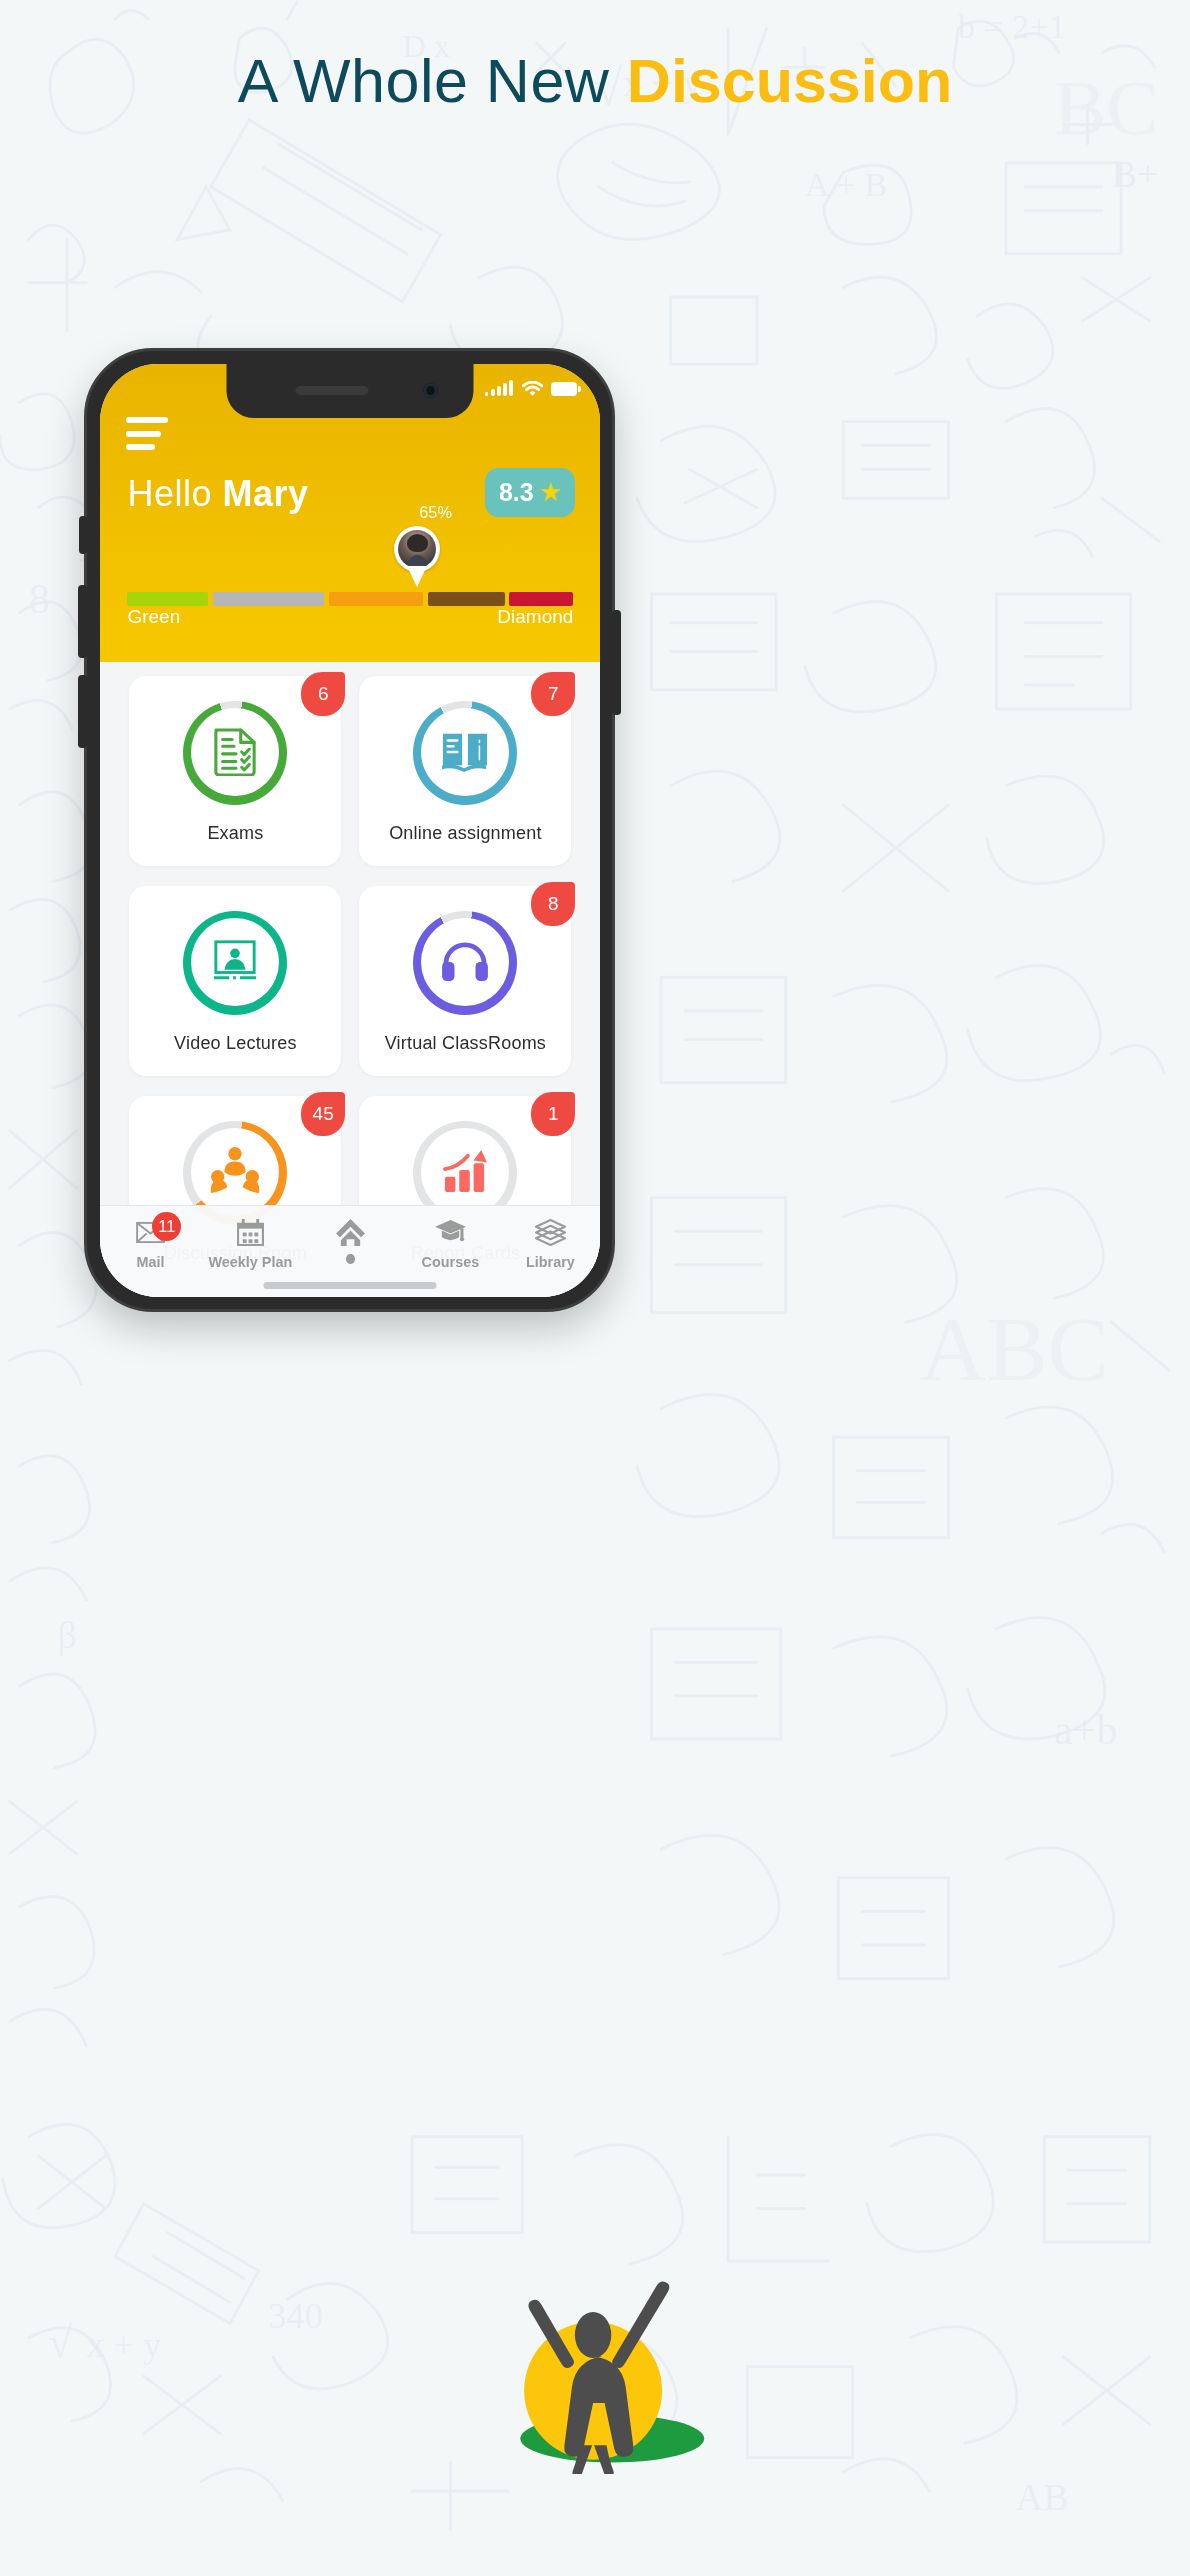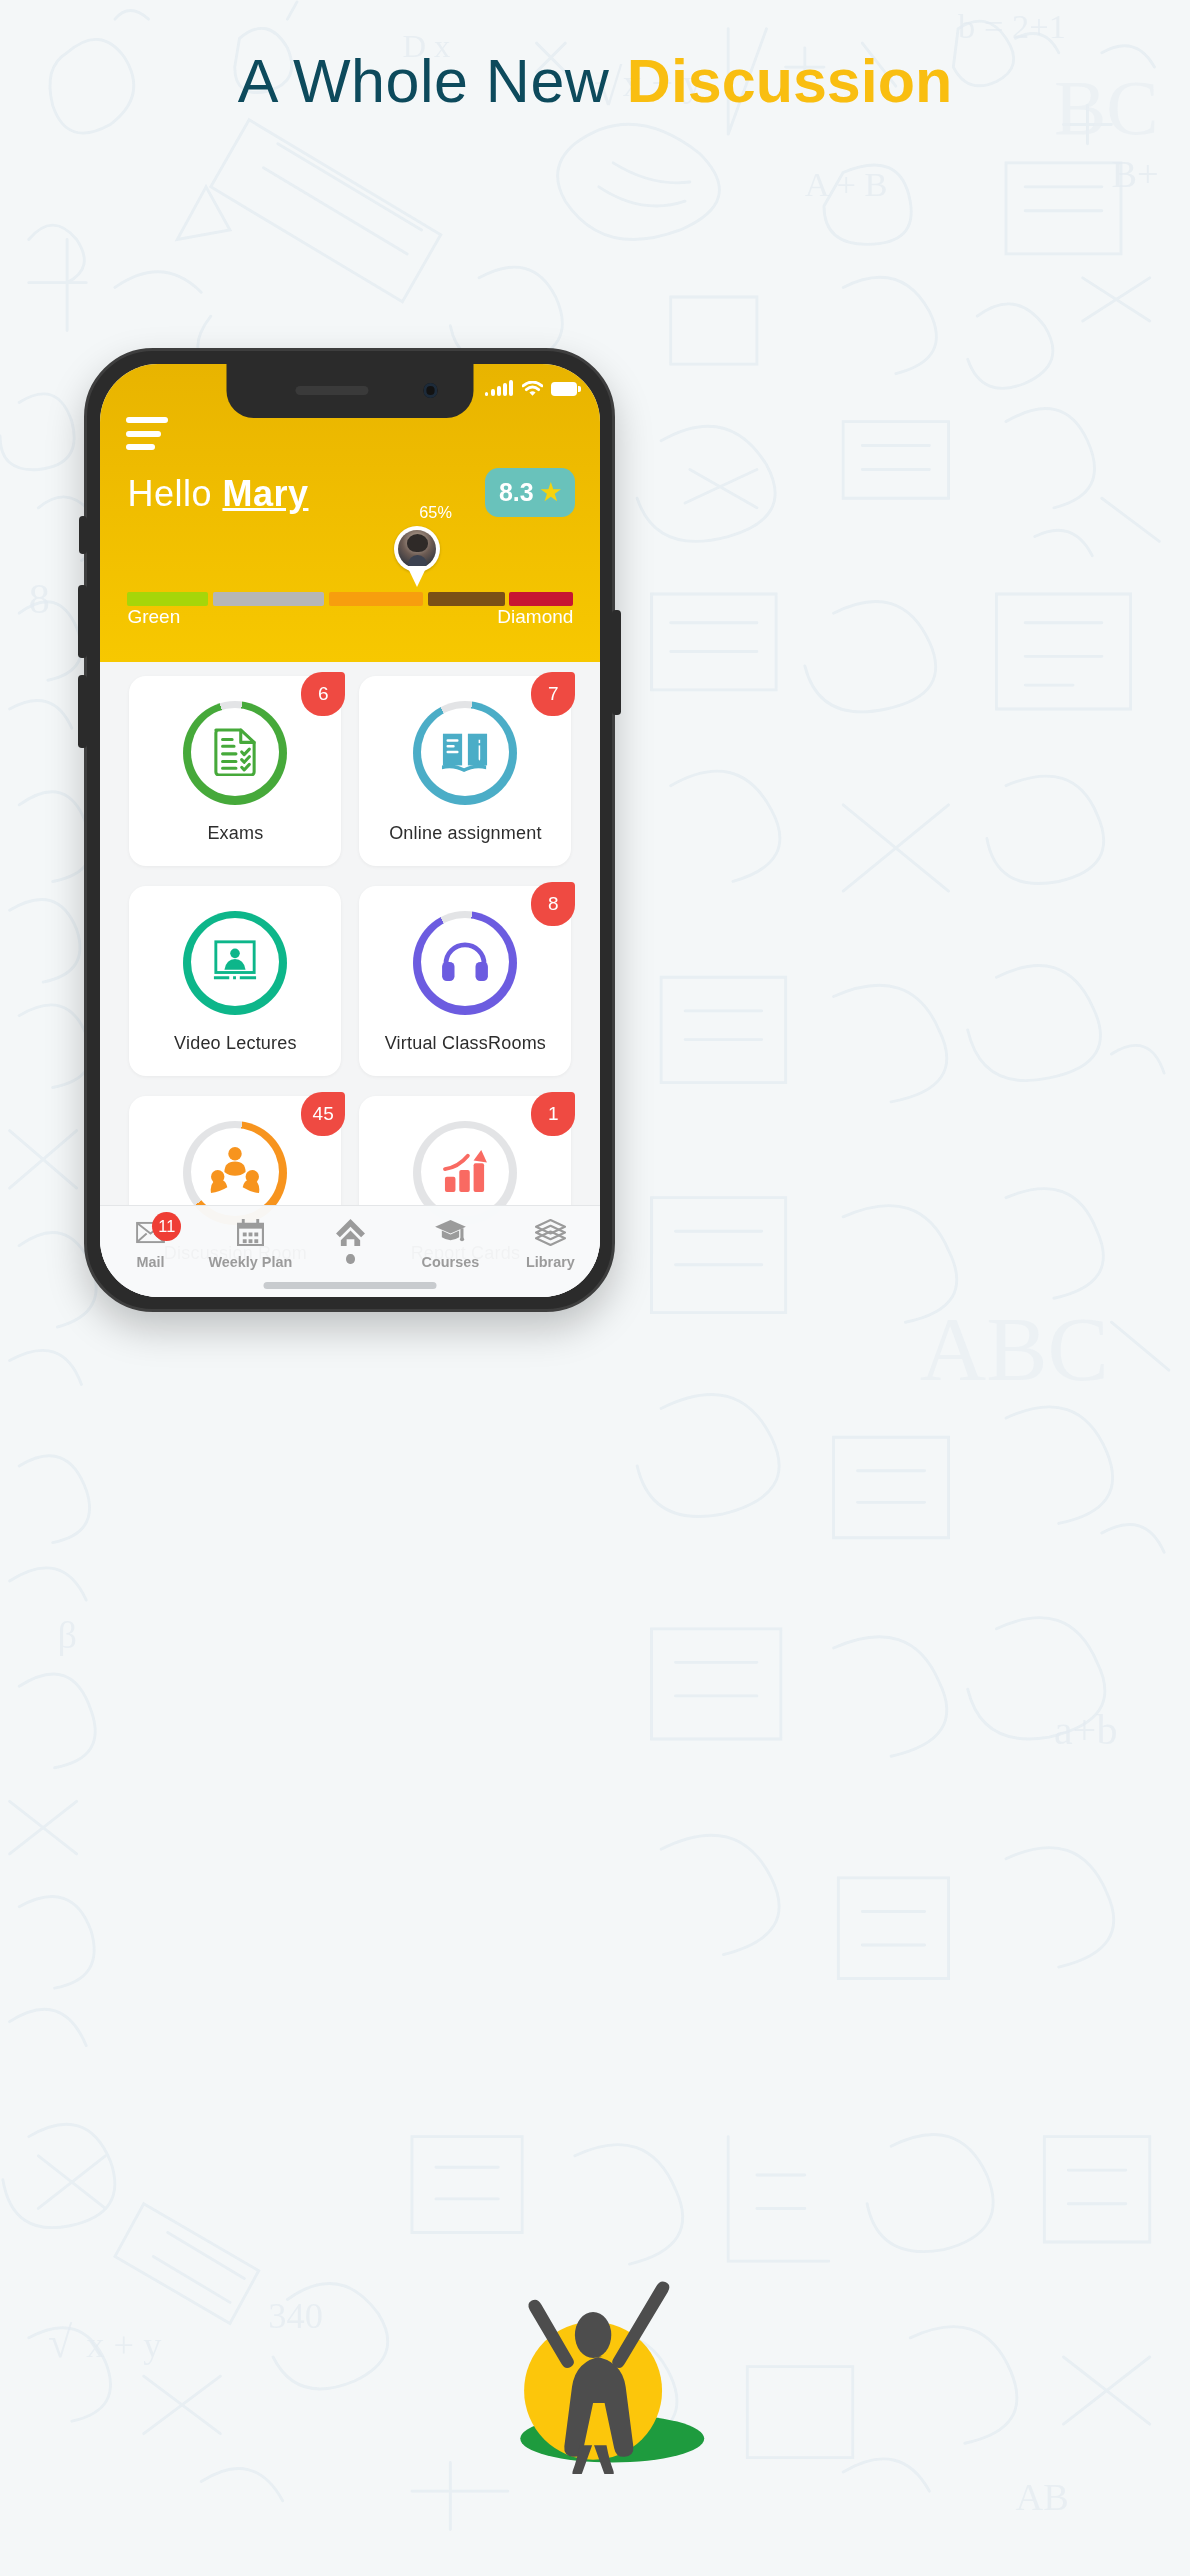--- a/index.html
+++ b/index.html
@@ -125,21 +125,21 @@
     border-radius: 2.9px; margin-bottom: 7.7px;
   }
   .hamburger span:nth-child(2){ width: 35px; }
   .hamburger span:nth-child(3){ width: 29px; }
 
   .greeting {
     position: absolute; left: 27px; top: 109px;
     font-size: 36px; font-weight: 300; color: #fff;
     letter-spacing: 0.5px;
   }
-  .greeting b { font-weight: 700; text-decoration: underline; }
+  .greeting b { font-weight: 700; }
 
   .rating-badge {
     position: absolute; right: 25px; top: 104px;
     background: #69C2BB;
     border-radius: 13.4px;
     padding: 9.6px 14.4px 10.5px;
     display: flex; align-items: center; gap: 6.7px;
     color: #fff; font-size: 25px; font-weight: 700;
     cursor: pointer;
   }

